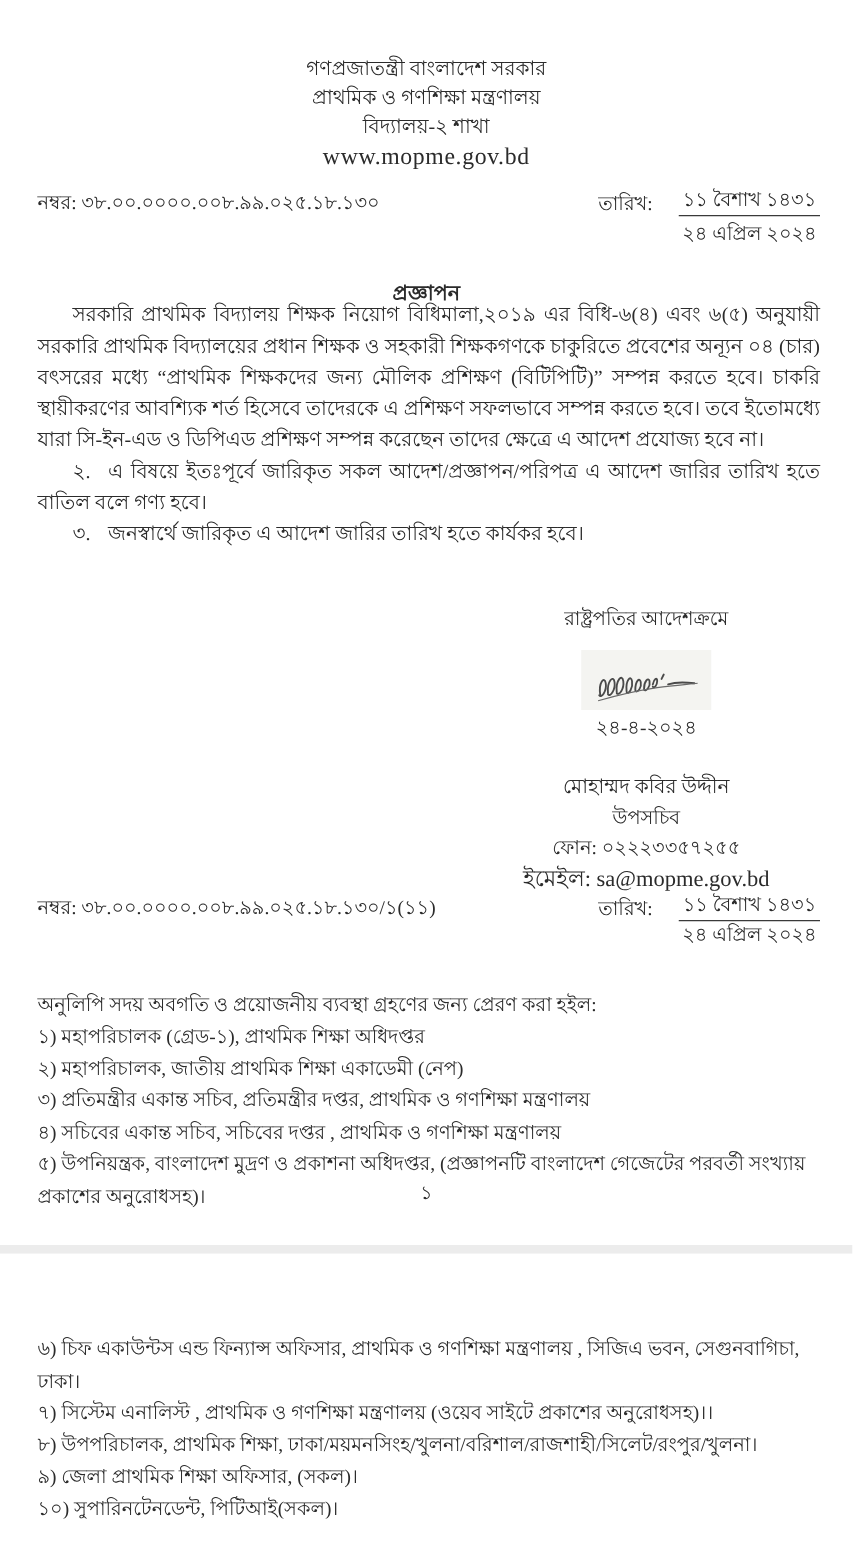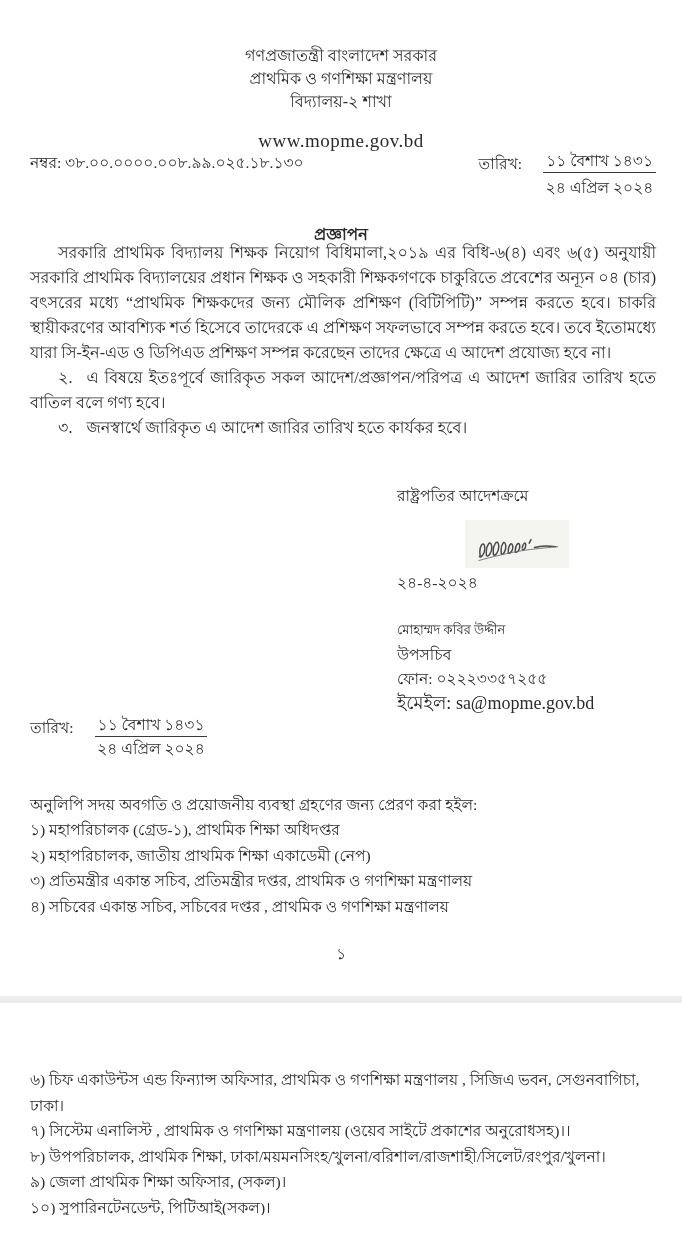--- a/index.html
+++ b/index.html
@@ -12,47 +12,47 @@
   }
   .doc{width:682px;}
   .page{position:relative;background:#ffffff;box-sizing:border-box;overflow:hidden;}
   .page1{height:996px;}
   .page-gap{height:7px;background:#ececec;}
   .page2{height:212px;padding:64px 26px 16px 30px;}
 
   
   .doc-header{position:absolute;top:44px;left:0;right:0;text-align:center;}
   .doc-header .hline{font-size:16px;line-height:23px;}
-  .doc-header .website{font-size:19px;line-height:24px;letter-spacing:.5px;margin-top:16px;}
+  .doc-header .website{font-size:19px;line-height:24px;letter-spacing:.5px;margin-top:1px;}
 
   
   .memo-row{position:absolute;left:30px;right:26px;display:flex;justify-content:space-between;align-items:flex-start;}
   .memo-row1{top:152px;}
   .memo-row2{top:716px;}
   .memo-number{font-size:15.5px;line-height:22px;white-space:nowrap;}
   .memo-date{display:flex;align-items:flex-start;font-size:15.5px;}
   .date-label{margin-right:5px;line-height:24px;}
   .date-values{display:inline-flex;flex-direction:column;text-align:center;margin-left:16px;}
   .date-bn{border-bottom:1px solid #3a3a3a;padding:0 3px 2px;line-height:18px;}
   .date-en{padding-top:6px;line-height:18px;}
   .memo-row2 .date-en{padding-top:3px;}
 
   
   .doc-title{position:absolute;top:222px;left:0;right:0;text-align:center;font-weight:bold;font-size:16.5px;}
   .body-text{position:absolute;top:240px;left:30px;right:26px;}
   .para{margin:0;font-size:16px;line-height:25px;text-align:justify;text-indent:28px;}
   .pnum{padding-right:14px;}
 
   
-  .sign-block{position:absolute;top:486px;left:397px;width:240px;text-align:left;}
+  .sign-block{position:absolute;top:486px;left:397px;width:240px;text-align:center;}
   .by-order{font-size:15.5px;line-height:20px;}
   .sig-box{width:104px;height:48px;margin:14px auto 0;background:#f4f4f1;display:flex;align-items:center;justify-content:center;}
   .sign-date{font-size:15.5px;margin-top:5px;line-height:20px;}
   .signer{margin-top:24px;}
-  .signer-name{font-size:13px;line-height:25px;}
+  .signer-name{font-size:16px;line-height:25px;}
   .signer-designation{font-size:15.5px;line-height:25px;}
   .signer-phone{font-size:15.5px;line-height:24px;}
   .signer-email{font-size:18px;line-height:25px;}
 
   
   .dist-block{position:absolute;top:793px;left:30px;right:26px;}
   .dist-intro{margin:0;font-size:15.5px;line-height:24px;}
   .dist-item{margin:0;font-size:15.5px;line-height:25.5px;}
   .page-number{position:absolute;top:942px;left:0;right:0;text-align:center;font-size:15px;}
 
@@ -106,35 +106,40 @@
       <div class="sign-date">২৪-৪-২০২৪</div>
       <div class="signer">
         <div class="signer-name">মোহাম্মদ কবির উদ্দীন</div>
         <div class="signer-designation">উপসচিব</div>
         <div class="signer-phone">ফোন: ০২২২৩৩৫৭২৫৫</div>
         <div class="signer-email"><span>ইমেইল:</span> <span>sa@mopme.gov.bd</span></div>
       </div>
     </div>
 
     <div class="memo-row memo-row2">
+      <div class="memo-number">
+        <span>নম্বর:</span>
+        <span>৩৮.০০.০০০০.০০৮.৯৯.০২৫.১৮.১৩০/১(১১)</span>
+      </div>
       <div class="memo-date">
         <span class="date-label">তারিখ:</span>
         <span class="date-values">
           <span class="date-bn">১১ বৈশাখ ১৪৩১</span>
           <span class="date-en">২৪ এপ্রিল ২০২৪</span>
         </span>
       </div>
     </div>
 
     <div class="dist-block">
       <p class="dist-intro">অনুলিপি সদয় অবগতি ও প্রয়োজনীয় ব্যবস্থা গ্রহণের জন্য প্রেরণ করা হইল:</p>
       <p class="dist-item">১) মহাপরিচালক (গ্রেড-১), প্রাথমিক শিক্ষা অধিদপ্তর</p>
       <p class="dist-item">২) মহাপরিচালক, জাতীয় প্রাথমিক শিক্ষা একাডেমী (নেপ)</p>
       <p class="dist-item">৩) প্রতিমন্ত্রীর একান্ত সচিব, প্রতিমন্ত্রীর দপ্তর, প্রাথমিক ও গণশিক্ষা মন্ত্রণালয়</p>
       <p class="dist-item">৪) সচিবের একান্ত সচিব, সচিবের দপ্তর , প্রাথমিক ও গণশিক্ষা মন্ত্রণালয়</p>
+      <p class="dist-item">৫) উপনিয়ন্ত্রক, বাংলাদেশ মুদ্রণ ও প্রকাশনা অধিদপ্তর, (প্রজ্ঞাপনটি বাংলাদেশ গেজেটের পরবর্তী সংখ্যায় প্রকাশের অনুরোধসহ)।</p>
     </div>
 
     <div class="page-number">১</div>
   </div>
 
   <div class="page-gap"></div>
 
   <div class="page page2">
     <p class="dist-item2">৬) চিফ একাউন্টস এন্ড ফিন্যান্স অফিসার, প্রাথমিক ও গণশিক্ষা মন্ত্রণালয় , সিজিএ ভবন, সেগুনবাগিচা, ঢাকা।</p>
     <p class="dist-item2">৭) সিস্টেম এনালিস্ট , প্রাথমিক ও গণশিক্ষা মন্ত্রণালয় (ওয়েব সাইটে প্রকাশের অনুরোধসহ)।।</p>

